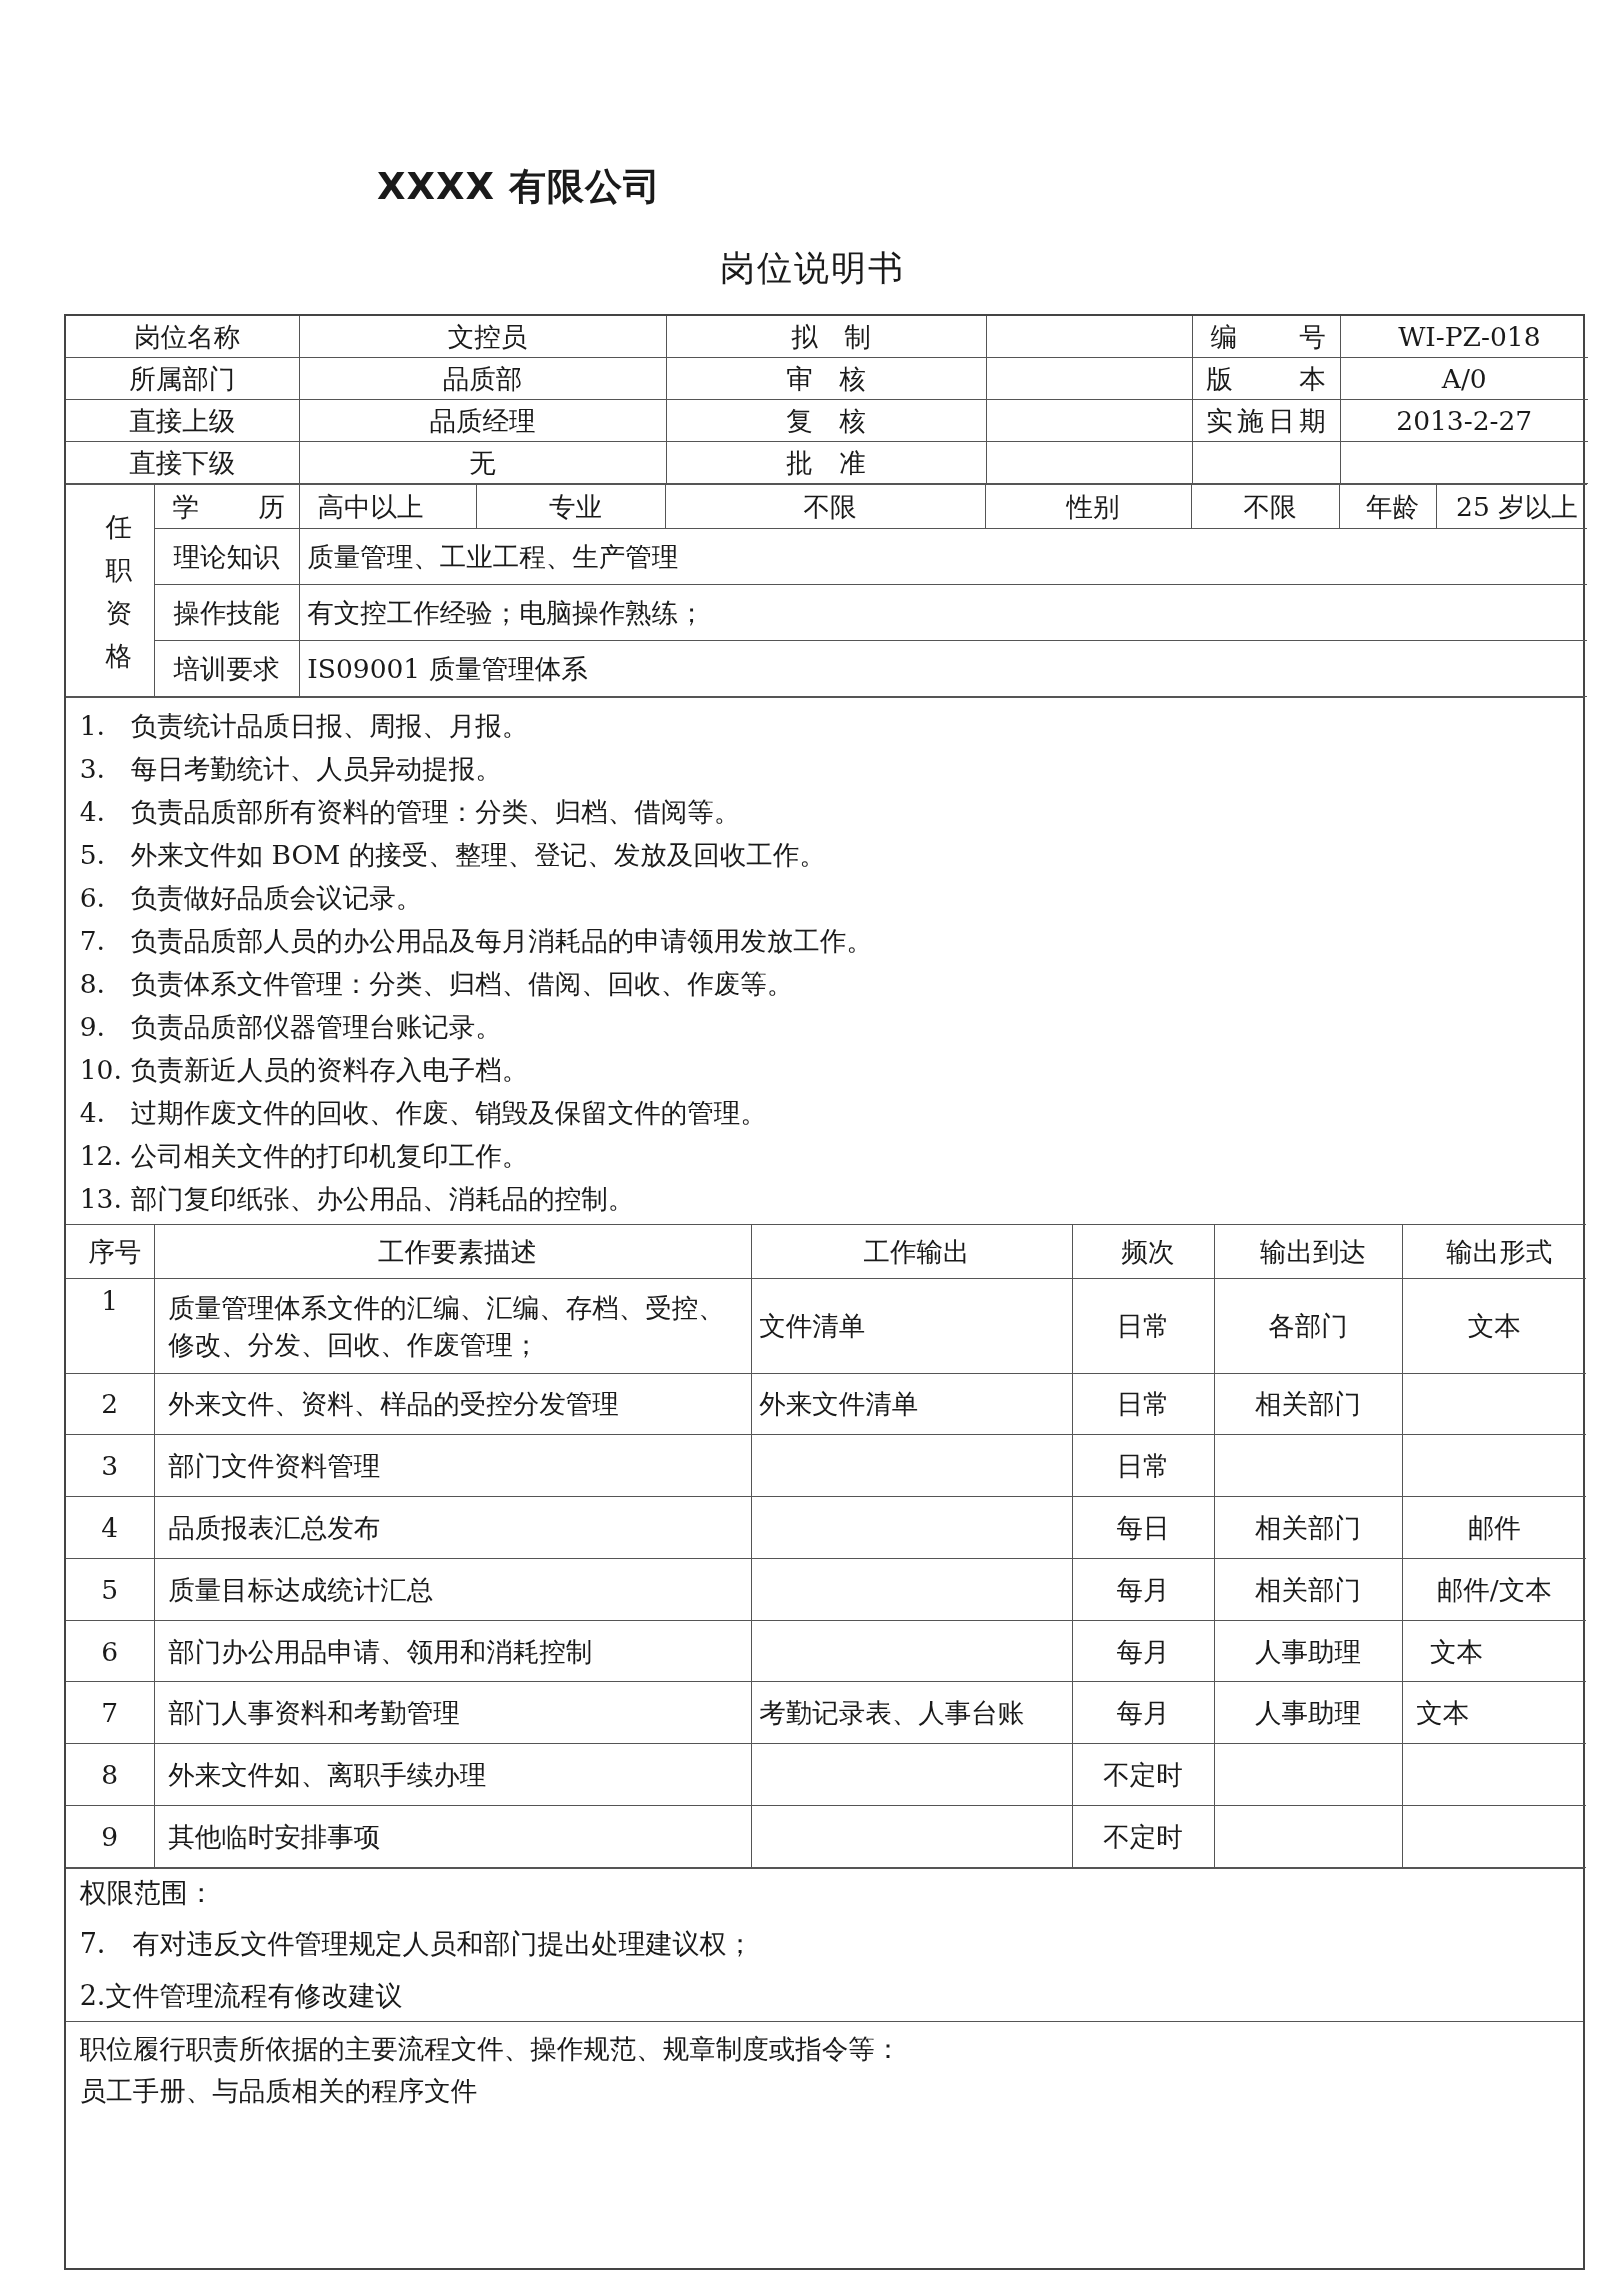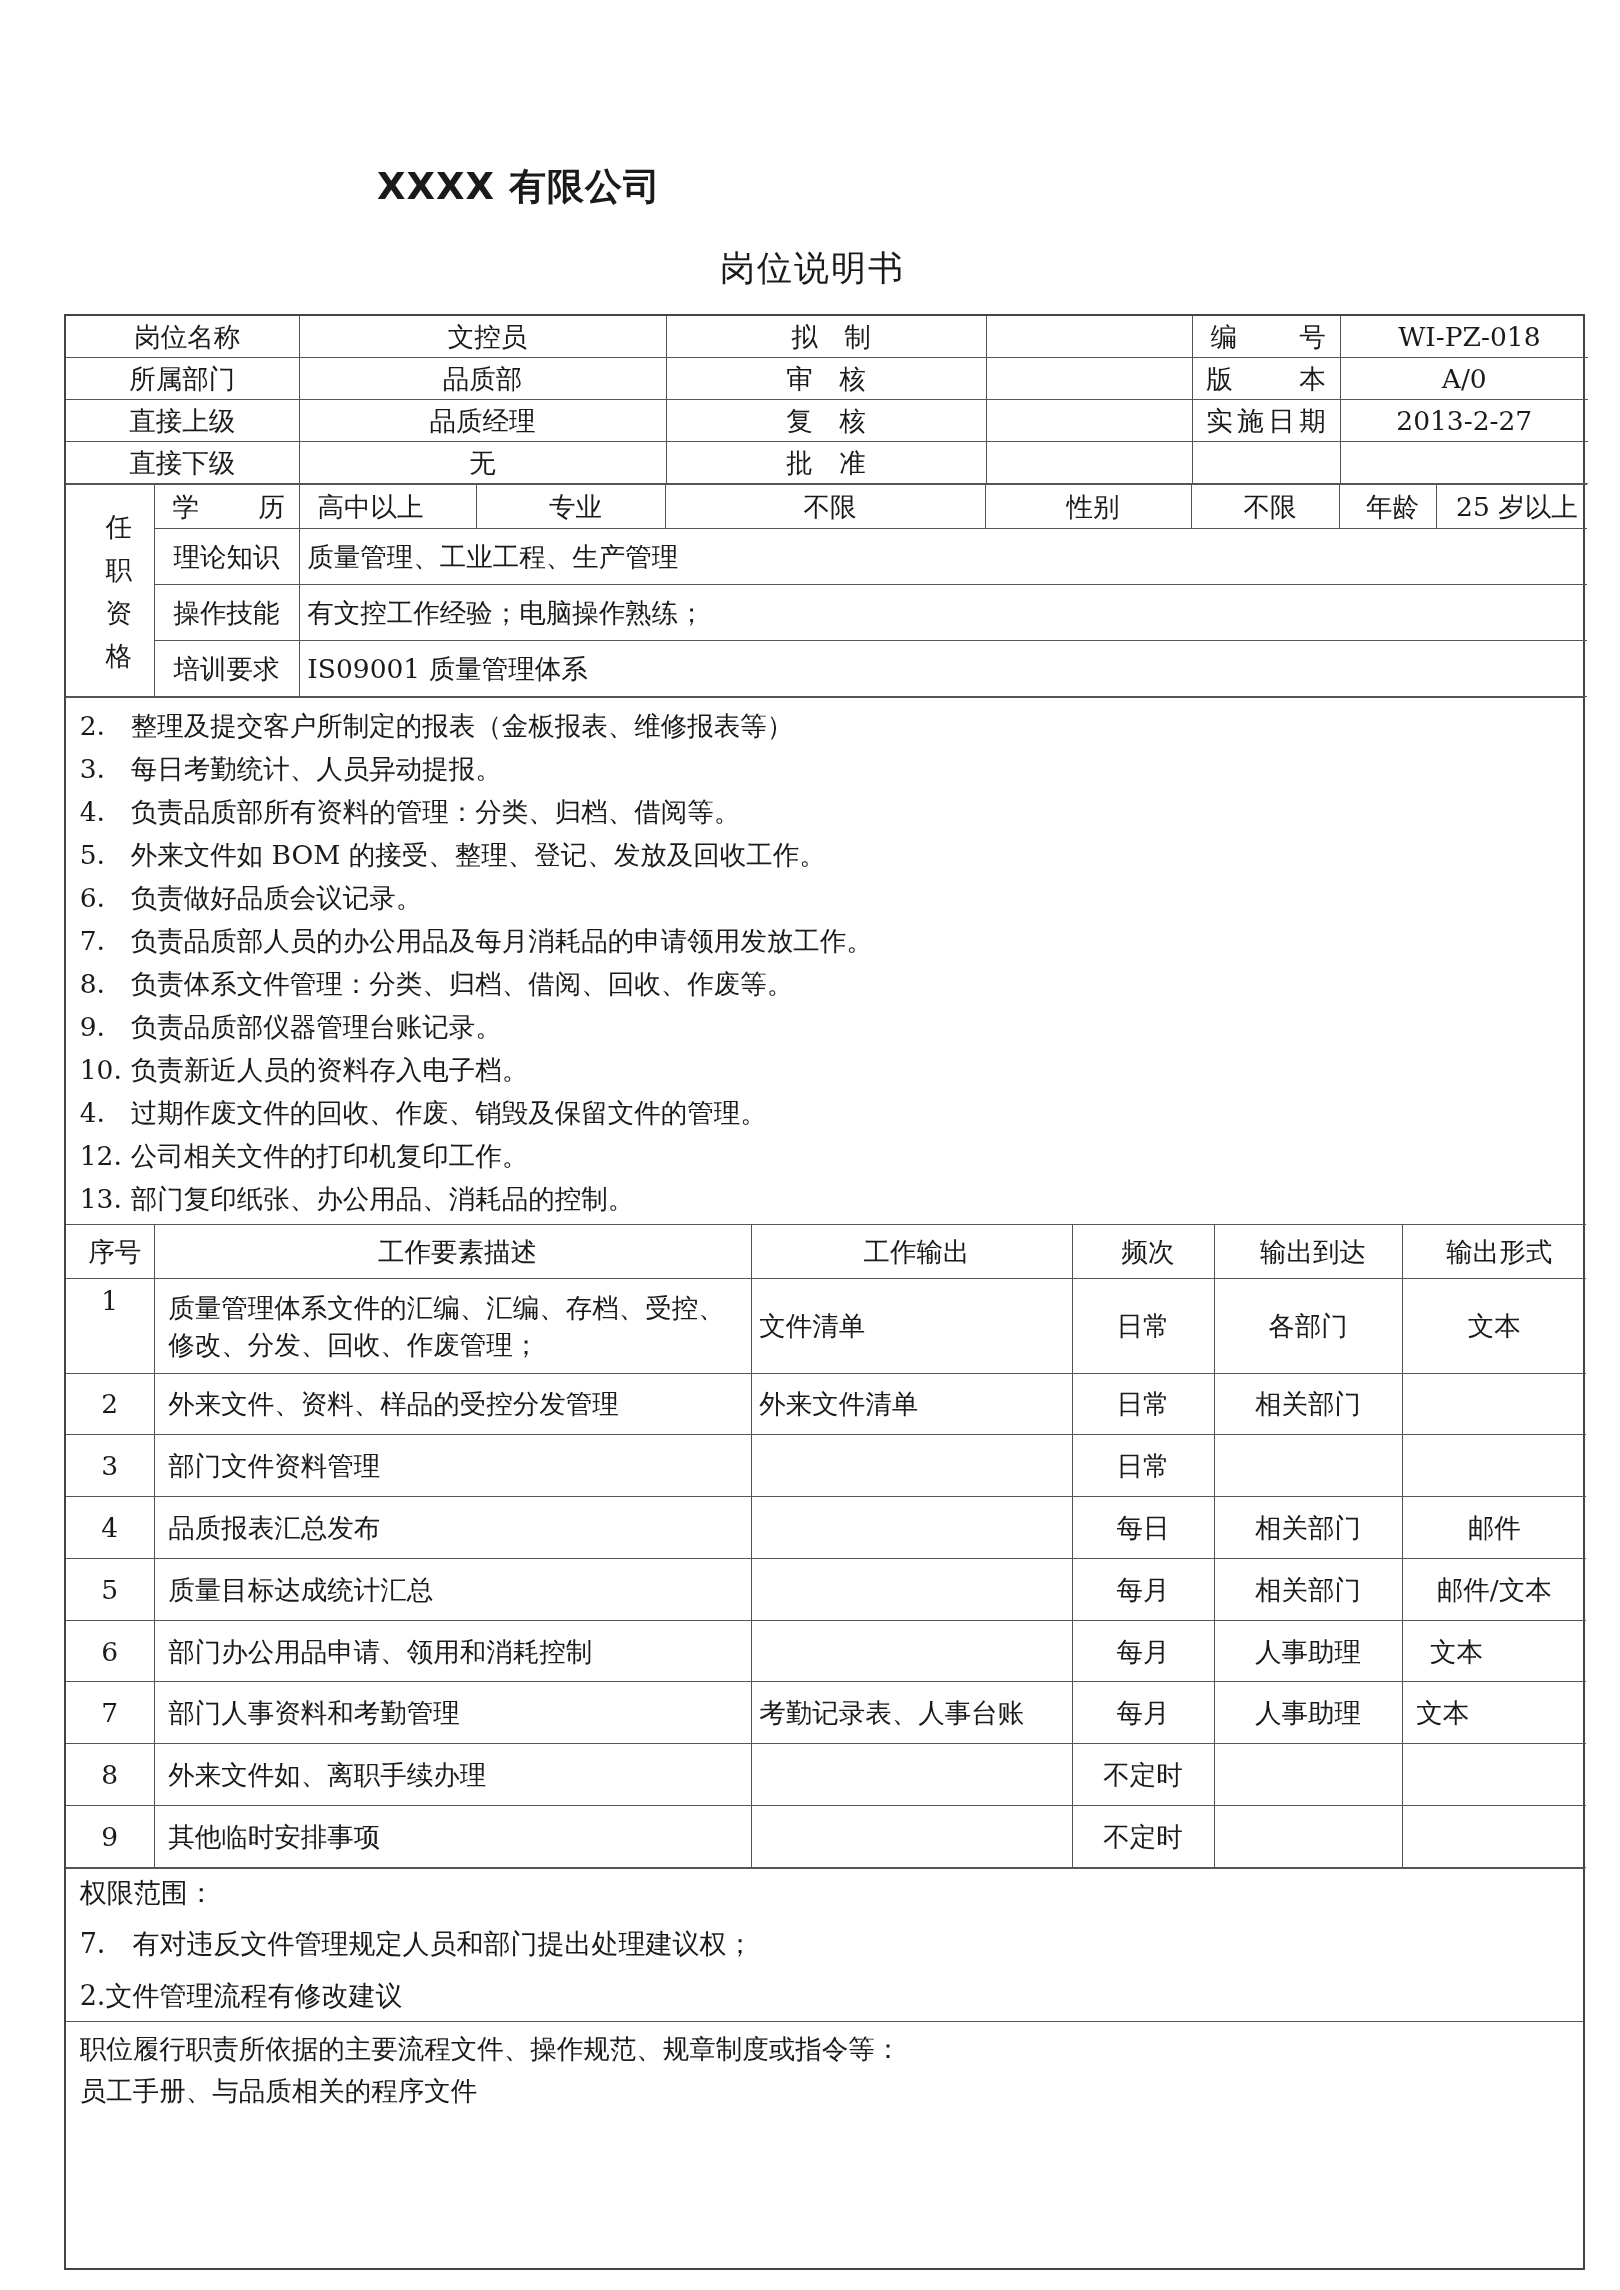--- a/index.html
+++ b/index.html
@@ -149,21 +149,21 @@
       <td colspan="7">有文控工作经验；电脑操作熟练；</td>
     </tr>
     <tr class="qual-tall">
       <td class="center">培训要求</td>
       <td colspan="7">IS09001 质量管理体系</td>
     </tr>
   </tbody>
     </table>
 
   <div class="duties">
-    <div class="duty"><span class="num">2.</span><span>整理及提交客户所制定的报表（金板报表、维修报表等）</span></div>
+    <div class="duty"><span class="num">1.</span><span>负责统计品质日报、周报、月报。</span></div>
     <div class="duty"><span class="num">3.</span><span>每日考勤统计、人员异动提报。</span></div>
     <div class="duty"><span class="num">4.</span><span>负责品质部所有资料的管理：分类、归档、借阅等。</span></div>
     <div class="duty"><span class="num">5.</span><span>外来文件如 BOM 的接受、整理、登记、发放及回收工作。</span></div>
     <div class="duty"><span class="num">6.</span><span>负责做好品质会议记录。</span></div>
     <div class="duty"><span class="num">7.</span><span>负责品质部人员的办公用品及每月消耗品的申请领用发放工作。</span></div>
     <div class="duty"><span class="num">8.</span><span>负责体系文件管理：分类、归档、借阅、回收、作废等。</span></div>
     <div class="duty"><span class="num">9.</span><span>负责品质部仪器管理台账记录。</span></div>
     <div class="duty"><span class="num">10.</span><span>负责新近人员的资料存入电子档。</span></div>
     <div class="duty"><span class="num">4.</span><span>过期作废文件的回收、作废、销毁及保留文件的管理。</span></div>
     <div class="duty"><span class="num">12.</span><span>公司相关文件的打印机复印工作。</span></div>

